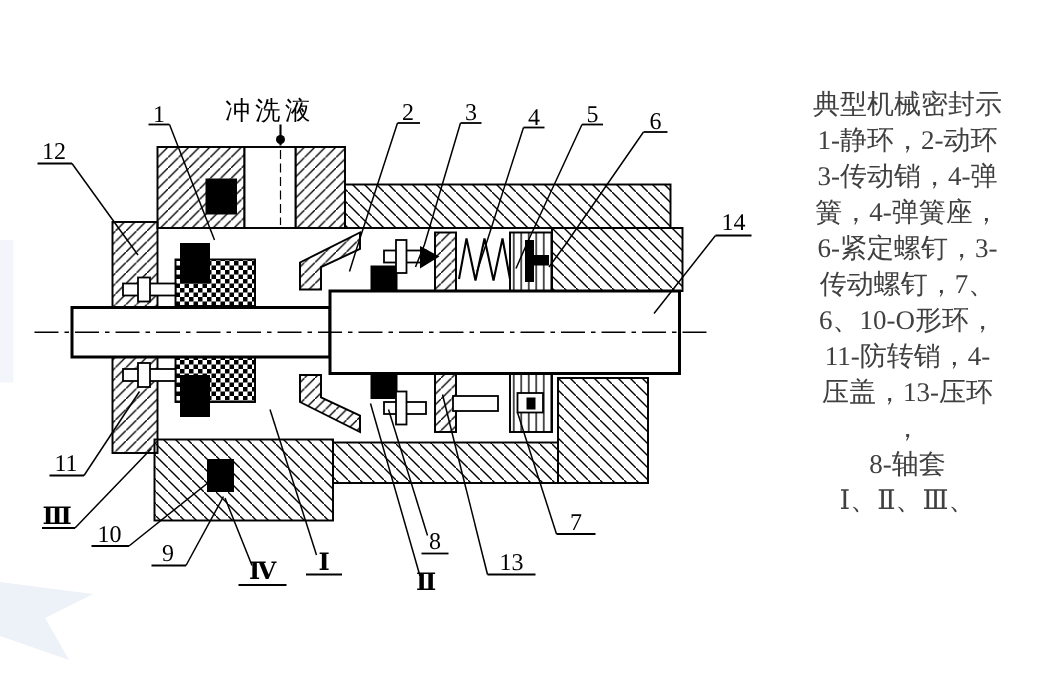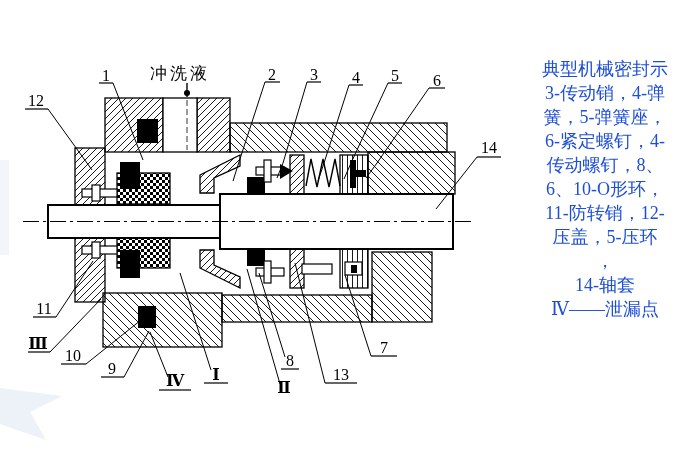--- a/index.html
+++ b/index.html
@@ -16,21 +16,21 @@
   .centerline{stroke:#000;stroke-width:1;stroke-dasharray:16 4 3 4;fill:none;}
   .leader{fill:none;stroke:#000;stroke-width:1;}
   .uline{stroke:#000;stroke-width:1.2;}
   .plabel{font-family:"Liberation Serif","DejaVu Serif",serif;font-size:16px;
           fill:#000;text-anchor:middle;}
   .plabel.bold{font-weight:bold;}
   .cjk{font-family:"Liberation Serif","DejaVu Serif",serif;font-size:17px;
        letter-spacing:3px;fill:#000;text-anchor:middle;}
   .arrowline{stroke:#000;stroke-width:1.4;}
   #legend{position:absolute;left:511px;top:57px;width:188px;
-          text-align:center;color:#1d4ed8;}
+          text-align:center;color:#404040;}
   .legend-line{font-size:18px;line-height:24px;white-space:nowrap;}
 </style>
 </head>
 <body>
 
 <div id="stage">
 
 <svg width="700" height="466" viewBox="0 0 700 466">
   <defs>
     <pattern id="hA" width="7" height="7" patternUnits="userSpaceOnUse">
@@ -172,25 +172,26 @@
         <line x1="325" x2="357" y1="383" y2="383" class="uline"></line>
         <text x="341" y="380" class="plabel">13</text>
         <polyline points="371,356 345,275" class="leader"></polyline>
         <line x1="371" x2="397" y1="356" y2="356" class="uline"></line>
         <text x="384" y="353" class="plabel">7</text>
       </g>
 </svg>
 
 <div id="legend">
       <div class="legend-line">典型机械密封示</div>
+      <div class="legend-line">1-静环，2-动环</div>
       <div class="legend-line">3-传动销，4-弹</div>
-      <div class="legend-line">簧，5-弹簧座，</div>
-      <div class="legend-line">6-紧定螺钉，4-</div>
-      <div class="legend-line">传动螺钉，8、</div>
+      <div class="legend-line">簧，4-弹簧座，</div>
+      <div class="legend-line">6-紧定螺钉，3-</div>
+      <div class="legend-line">传动螺钉，7、</div>
       <div class="legend-line">6、10-O形环，</div>
-      <div class="legend-line">11-防转销，12-</div>
-      <div class="legend-line">压盖，5-压环</div>
+      <div class="legend-line">11-防转销，4-</div>
+      <div class="legend-line">压盖，13-压环</div>
       <div class="legend-line">，</div>
-      <div class="legend-line">14-轴套</div>
-      <div class="legend-line">Ⅳ——泄漏点</div>
+      <div class="legend-line">8-轴套</div>
+      <div class="legend-line">Ⅰ、Ⅱ、Ⅲ、</div>
     </div>
 
 </div>
 
 </body></html>

